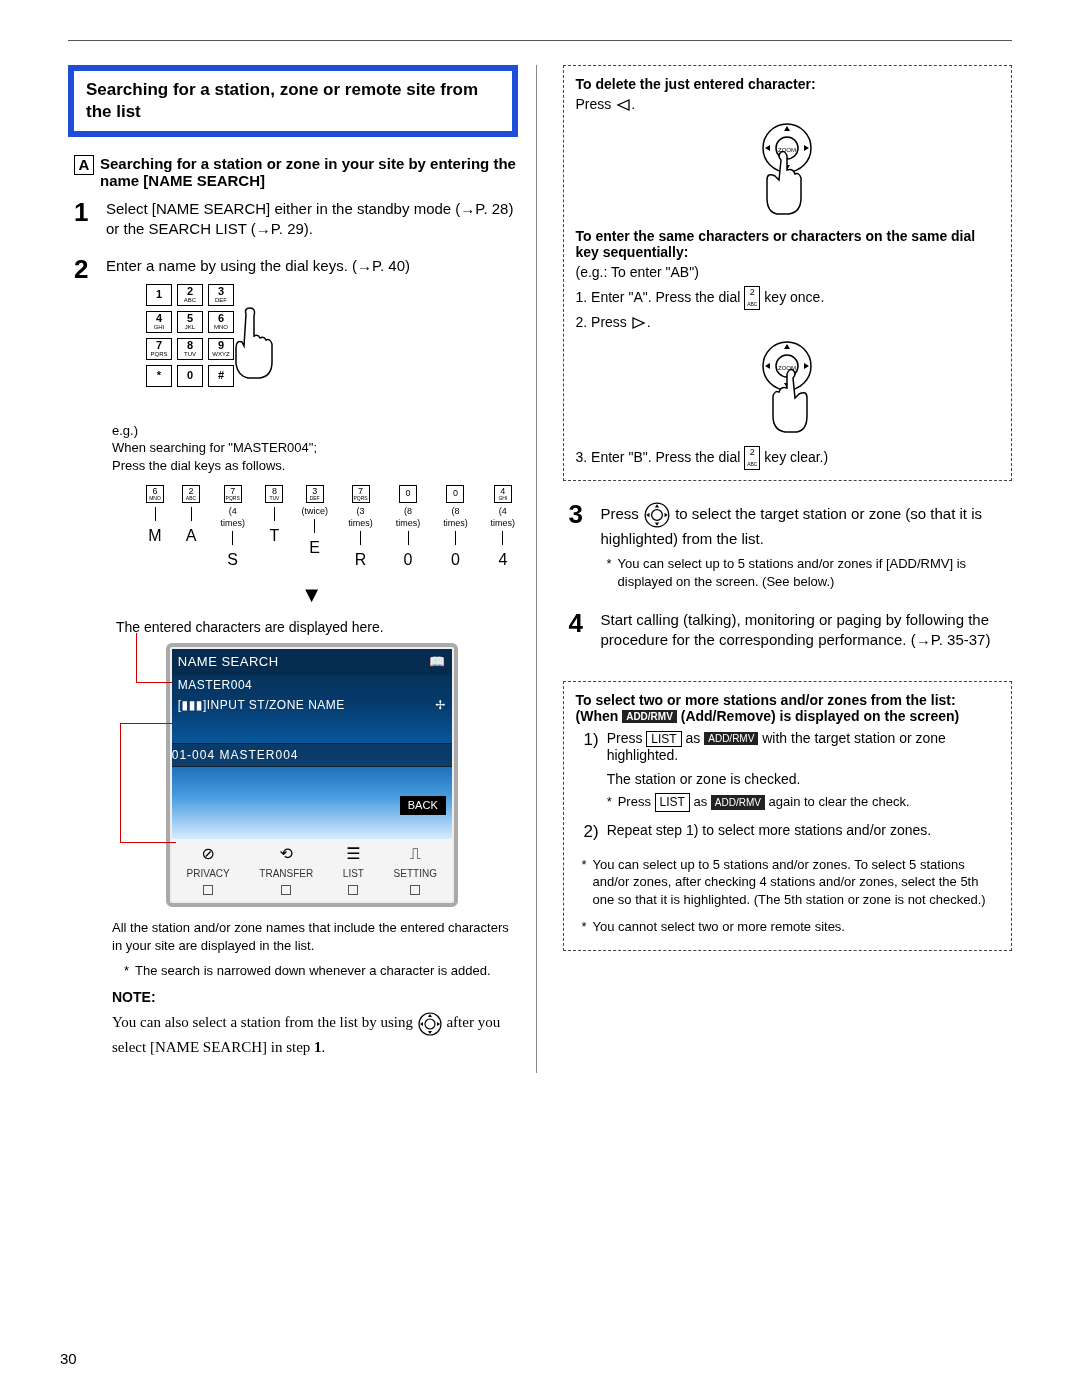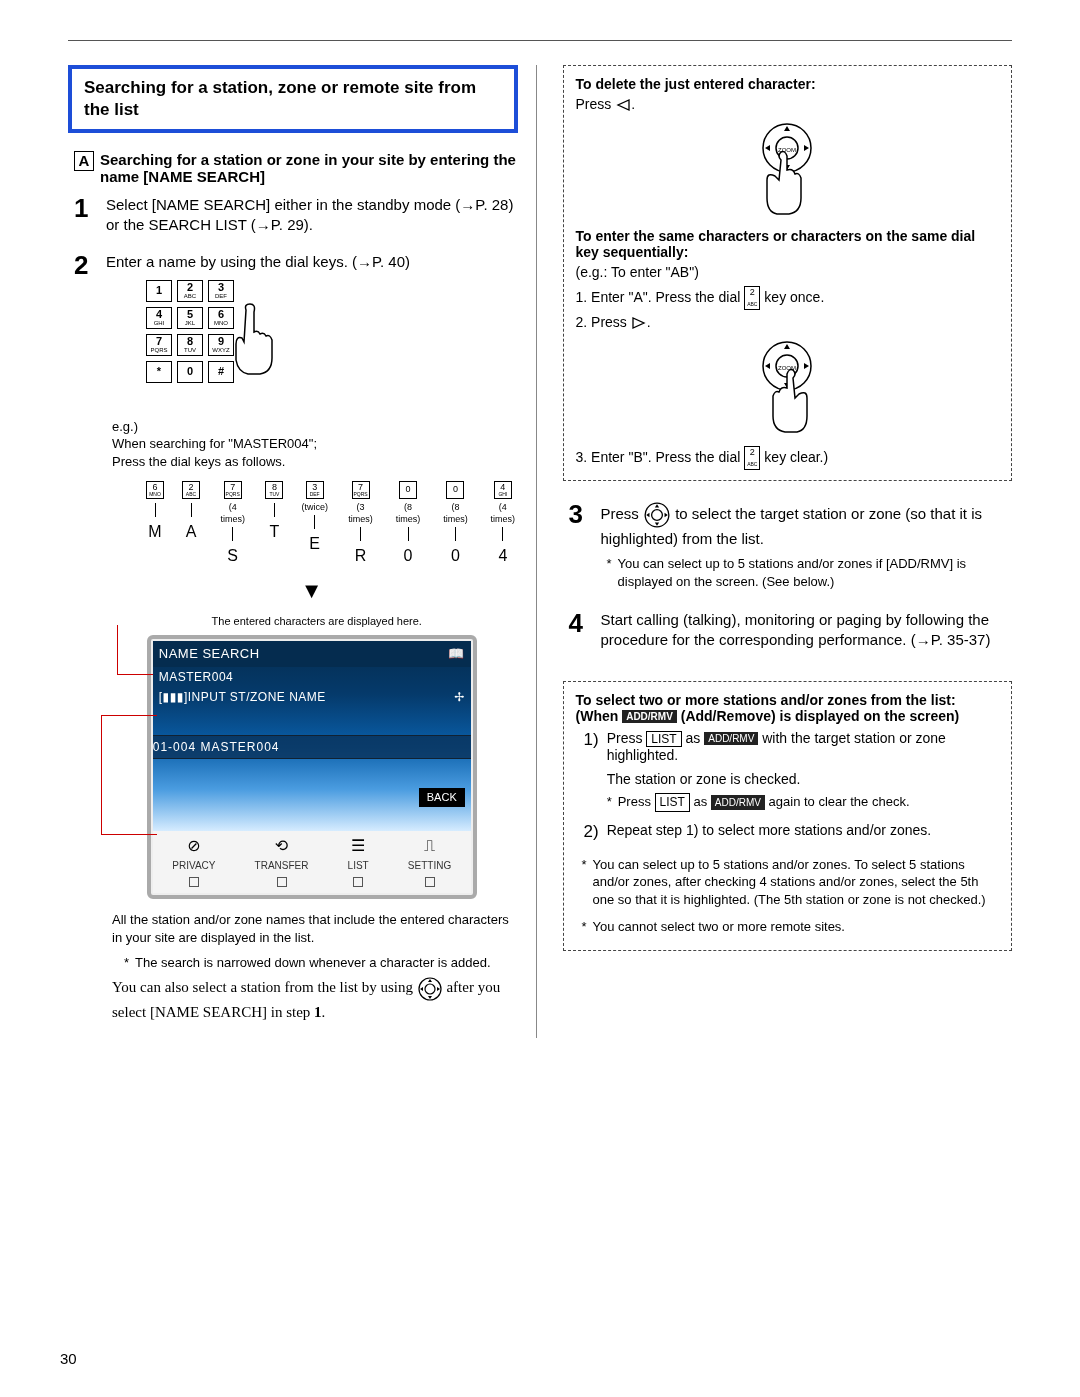--- a/index.html
+++ b/index.html
@@ -4,42 +4,42 @@
 <style>
   * { box-sizing: border-box; margin: 0; padding: 0; }
   body { font-family: Arial, Helvetica, sans-serif; font-size: 15px; background: #fff; color: #000; }
   .page { width: 1080px; height: 1397px; padding: 30px 68px 30px 68px; position: relative; }
   .hr-top { border-top: 1.5px solid #555; margin: 10px 0 24px 0; }
   .columns { display: flex; gap: 0; }
   .col { flex: 1; }
   .col-left { padding-right: 18px; }
   .col-right { padding-left: 26px; }
   .col-divider { width: 1px; background: #888; }
-  .title-box { border: 4px solid #1d4ed8; padding: 8px 12px; font-weight: bold; font-size: 17px; line-height: 1.3; margin-bottom: 18px; }
+  .title-box { border: 6px solid #1d4ed8; padding: 8px 12px; font-weight: bold; font-size: 17px; line-height: 1.3; margin-bottom: 18px; }
   .sub-heading { display: flex; align-items: flex-start; gap: 6px; font-weight: bold; font-size: 15px; margin-bottom: 10px; padding-left: 6px; }
   .letter-box { display: inline-block; border: 1.5px solid #000; width: 20px; height: 20px; text-align: center; line-height: 18px; font-weight: bold; flex-shrink: 0; }
   .step { display: flex; gap: 10px; margin-bottom: 16px; padding-left: 6px; }
   .step-num { font-size: 26px; font-weight: bold; width: 22px; flex-shrink: 0; line-height: 1; }
   .step-body { flex: 1; font-size: 15px; line-height: 1.35; }
   .keypad-illus { margin: 8px 0 8px 40px; position: relative; width: 200px; height: 130px; }
   .keypad { display: grid; grid-template-columns: repeat(3, 26px); gap: 5px; }
   .key { border: 1px solid #000; height: 22px; display: flex; flex-direction: column; align-items: center; justify-content: center; font-size: 10px; line-height: 1; }
   .key .n { font-size: 11px; font-weight: bold; }
   .key .l { font-size: 6px; }
   .hand { position: absolute; left: 80px; top: 20px; width: 60px; height: 80px; }
   .example { font-size: 13px; line-height: 1.35; margin-left: 6px; margin-bottom: 8px; }
   .dial-seq { margin: 10px 0 10px 40px; }
   .mini-key { border: 1px solid #000; width: 18px; height: 18px; display: flex; flex-direction:column; align-items:center; justify-content:center; font-size:8px; line-height:1; }
   .mini-key .n { font-size: 9px; }
   .mini-key .l { font-size: 5px; }
   .times { font-size: 9px; text-align: center; margin-top: 2px; }
   .dial-seq-col { display:flex; flex-direction:column; align-items:center; position:relative;}
   .down-triangle { text-align: center; margin: 8px 0; font-size: 22px; }
-  .caption { font-size: 11px; margin: 6px 0 6px 10px; text-align: center; }
-  .screen-illus { margin: 6px auto 12px; width: 330px; }
+  .caption { font-size: 14px; margin: 6px 0 6px 10px; }
+  .screen-illus { margin: 6px auto 12px; width: 292px; }
   .screen-frame { border: 4px solid #aaa; border-radius: 6px; background: #eee; padding: 2px; }
   .screen-inner { background: linear-gradient(#052c4f 0%, #053a6b 28%, #0a5ea8 55%, #4a9ce0 78%, #d6ecff 100%); color: #fff; font-family: Arial,sans-serif; position: relative; height: 190px; }
   .scr-head { background: #052c4f; padding: 4px 6px; font-size: 13px; letter-spacing: 0.5px; display:flex; justify-content:space-between; }
   .scr-line { padding: 2px 6px; font-size: 12px; letter-spacing: 0.5px; }
   .scr-row { background: rgba(10,50,90,0.8); padding: 3px 0; font-size: 12px; margin-top: 28px; border-top:1px solid #123; border-bottom:1px solid #123; letter-spacing:1px; }
   .scr-back { position: absolute; right: 6px; bottom: 24px; background: #000; color: #fff; font-size: 11px; padding: 2px 8px; }
   .screen-bottom { background: #f4f4f4; padding: 4px 0 6px; display: flex; justify-content: space-around; font-size: 10px; color:#333; }
   .sb-item { display:flex; flex-direction:column; align-items:center; gap:2px; }
   .sb-icon { font-size: 16px; color: #000; }
   .sb-sq { width:10px; height:10px; border:1px solid #555; margin-top:3px; }
@@ -269,20 +269,21 @@
                 </div>
             </div>
             <div class="redline-l" style="height:120px; top:80px; left:-46px; border-bottom:1.5px solid #c00; width:56px; border-top:1.5px solid #c00;"></div>
           </div>
 
           <div class="small-note">All the station and/or zone names that include the entered characters in your site are displayed in the list.</div>
           <div class="bullet">
               <span class="ast">*</span>
               <span>The search is narrowed down whenever a character is added.</span>
             </div>
+          <div class="note-label">NOTE:</div>
           <div class="note-text">
             <span>You can also select a station from the list by using </span>
             <svg class="joy-sm-svg" width="26" height="26" viewBox="0 0 26 26">
                 <circle cx="13" cy="13" r="11" fill="none" stroke="#000" stroke-width="1.2"></circle>
                 <circle cx="13" cy="13" r="5" fill="none" stroke="#000" stroke-width="1.2"></circle>
                 <path d="M13 3 L11 6 L15 6 Z M13 23 L11 20 L15 20 Z M3 13 L6 11 L6 15 Z M23 13 L20 11 L20 15 Z" fill="#000"></path>
               </svg>
             <span> after you select [NAME SEARCH] in step </span><b>1</b>.
           </div>
         </div>

